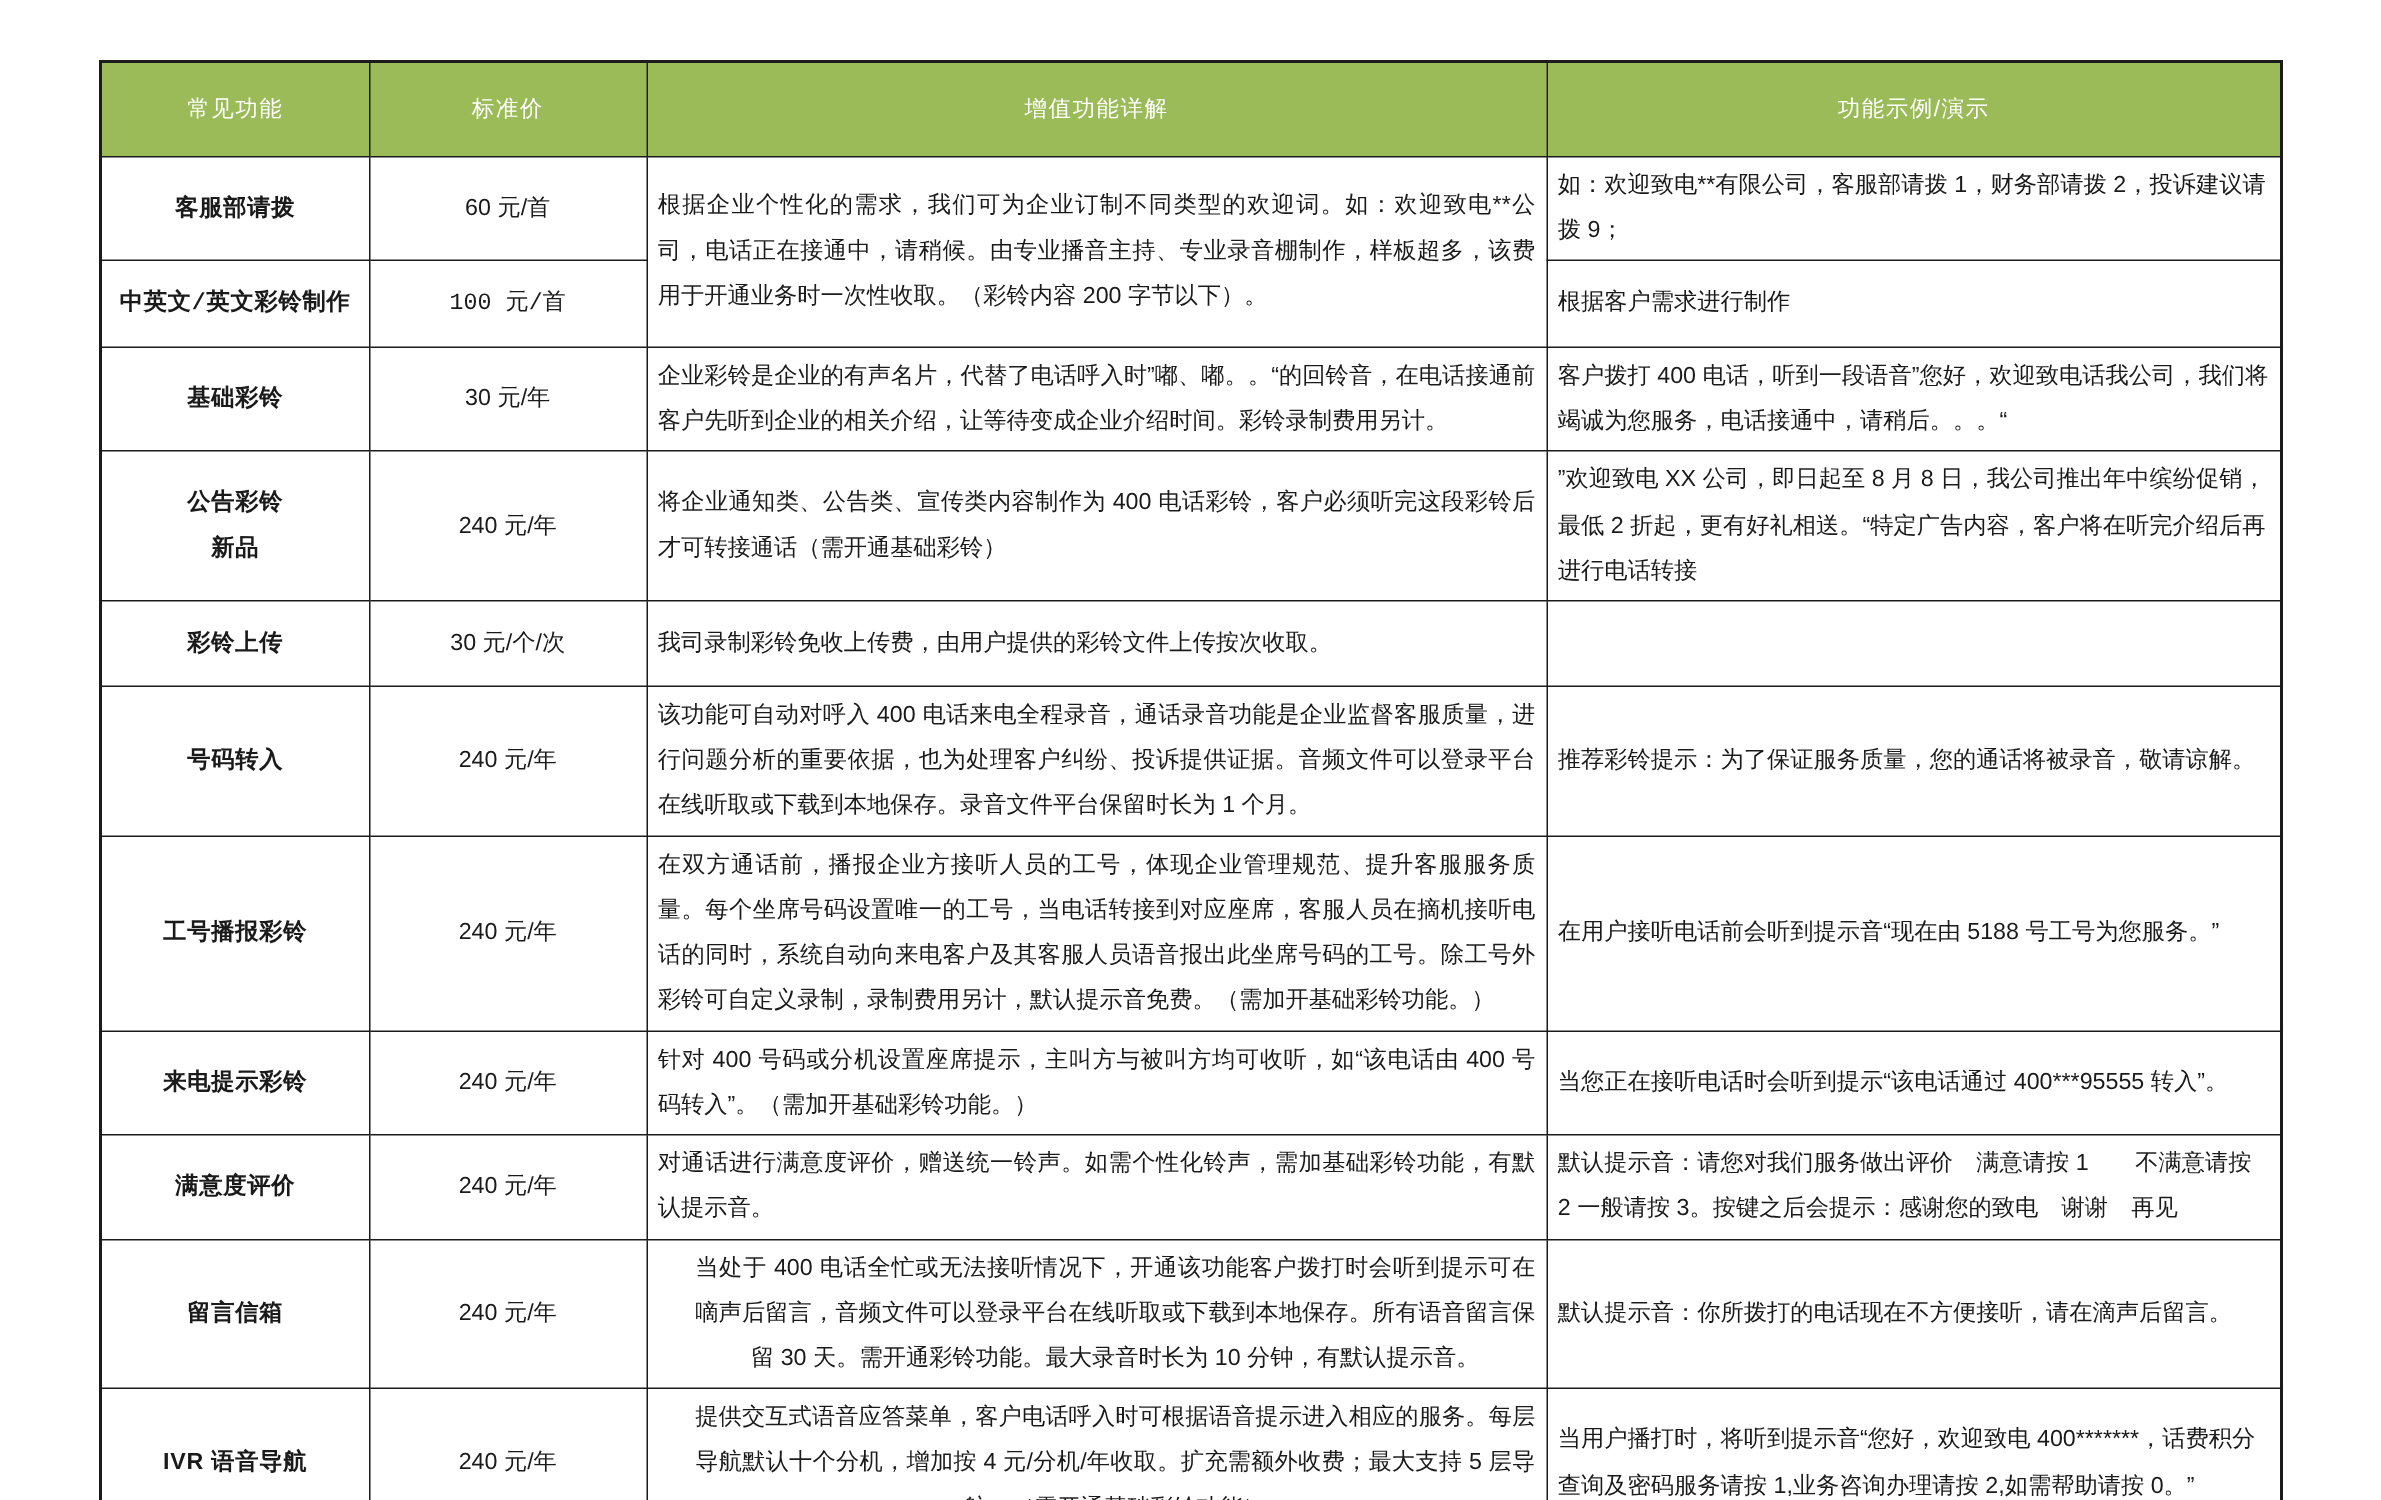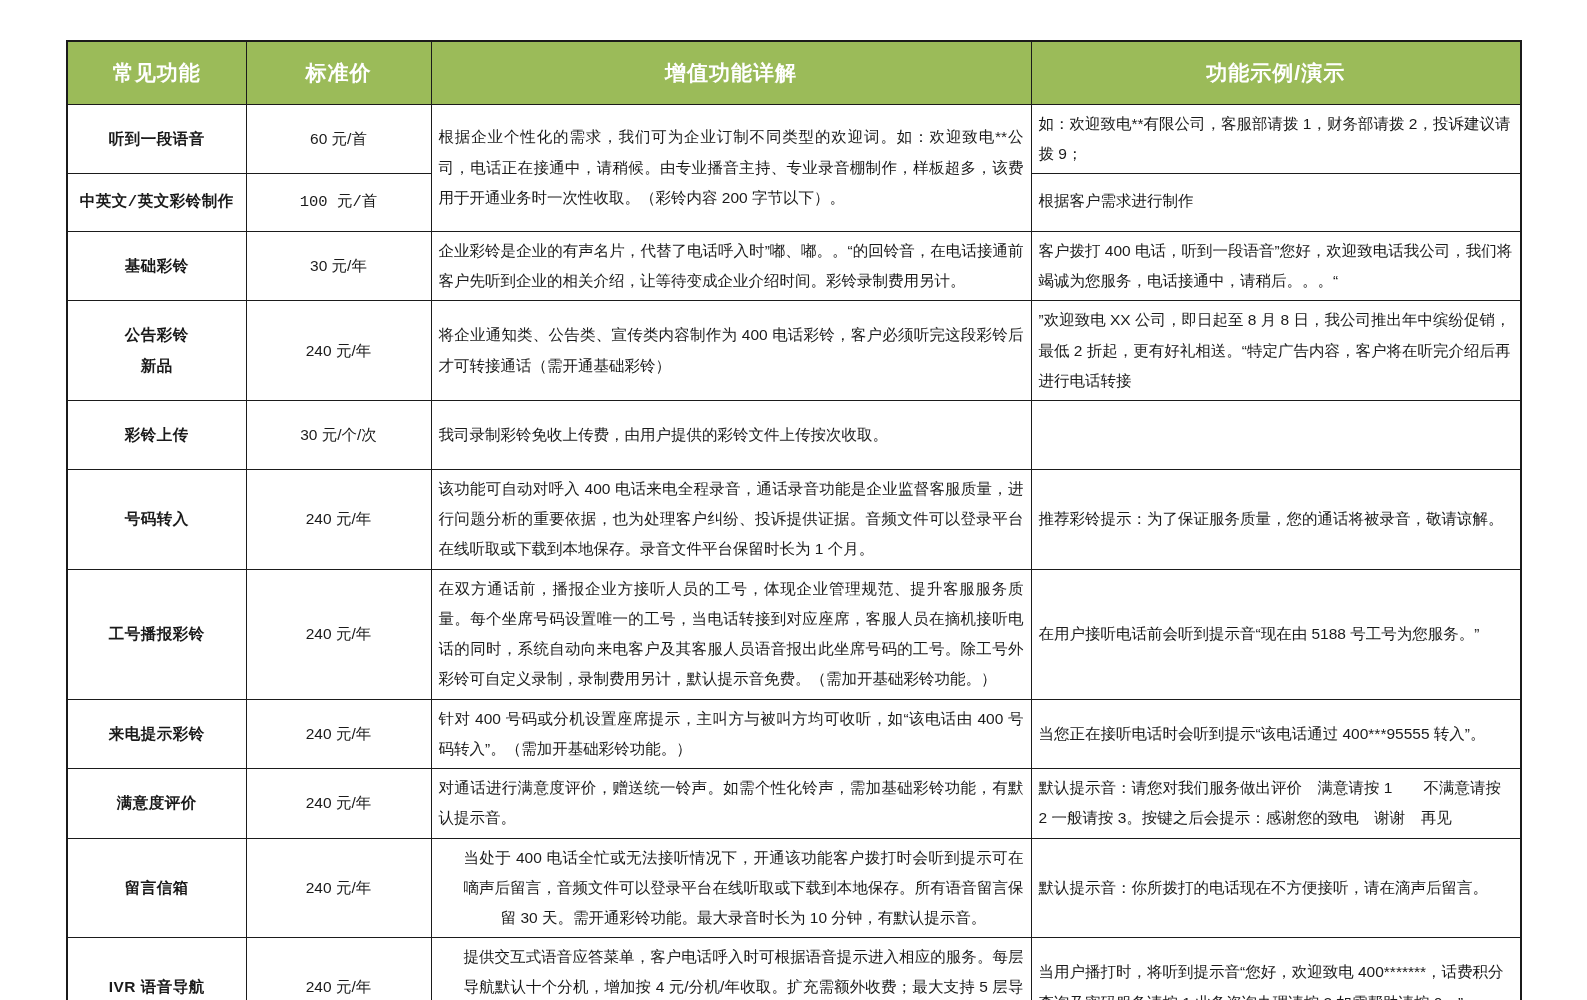--- a/index.html
+++ b/index.html
@@ -1,29 +1,29 @@
 <!DOCTYPE html>
 <html lang="zh"><head>
 <meta charset="utf-8">
 <style>
   html,body{margin:0;padding:0;background:#ffffff;}
   body{width:1587px;height:1000px;font-family:"Liberation Sans","DejaVu Sans",sans-serif;color:#1a1a1a;}
   .page{padding:40px 0 0 66px;}
   table.pricing{border-collapse:collapse;table-layout:fixed;width:1454px;border:2px solid #1b1b1b;}
   col.c1{width:179px;} col.c2{width:185px;} col.c3{width:600px;} col.c4{width:490px;}
   th,td{border:1px solid #1b1b1b;vertical-align:middle;box-sizing:border-box;}
-  th{background:#9bbb59;color:#ffffff;font-size:21px;font-weight:bold;height:63px;text-align:center;letter-spacing:1px;}
+  th{background:#9bbb59;color:#ffffff;font-size:15px;font-weight:normal;height:63px;text-align:center;letter-spacing:1px;}
   td{font-size:15.5px;line-height:1.95;padding:4px 7px;}
   td.feature{text-align:center;font-weight:bold;white-space:pre-line;letter-spacing:0.5px;}
   td.price{text-align:center;}
   td.detail{text-align:justify;}
   td.detail.center-last{text-align:justify;text-align-last:center;padding-left:32px;}
   td.example{text-align:left;}
   tr.r1{height:61px;} tr.r2{height:58px;font-family:Liberation Mono, monospace;} tr.r3{height:61px;} tr.r4{height:92px;}
-  tr.r5{height:69px;} tr.r6{height:90px;} tr.r7{height:130px;} tr.r8{height:61px;}
+  tr.r5{height:57px;} tr.r6{height:90px;} tr.r7{height:130px;} tr.r8{height:61px;}
   tr.r9{height:62px;} tr.r10{height:95px;} tr.r11{height:92px;}
 </style>
 </head>
 <body>
 
 <div class="page">
   <table class="pricing">
     <colgroup>
         <col class="c1">
         <col class="c2">
@@ -33,21 +33,21 @@
     <thead>
       <tr>
         <th>常见功能</th>
         <th>标准价</th>
         <th>增值功能详解</th>
         <th>功能示例/演示</th>
       </tr>
     </thead>
     <tbody>
       <tr class="r1">
-        <td class="feature">听到一段语音</td>
+        <td class="feature">客服部请拨</td>
         <td class="price">60 元/首</td>
         <td class="detail" rowspan="2">根据企业个性化的需求，我们可为企业订制不同类型的欢迎词。如：欢迎致电**公司，电话正在接通中，请稍候。由专业播音主持、专业录音棚制作，样板超多，该费用于开通业务时一次性收取。（彩铃内容 200 字节以下）。</td>
         <td class="example">如：欢迎致电**有限公司，客服部请拨 1，财务部请拨 2，投诉建议请拨 9；</td>
       </tr>
       <tr class="r2">
         <td class="feature">中英文/英文彩铃制作</td>
         <td class="price">100 元/首</td>
         <td class="example">根据客户需求进行制作</td>
       </tr>
       <tr class="r3">

